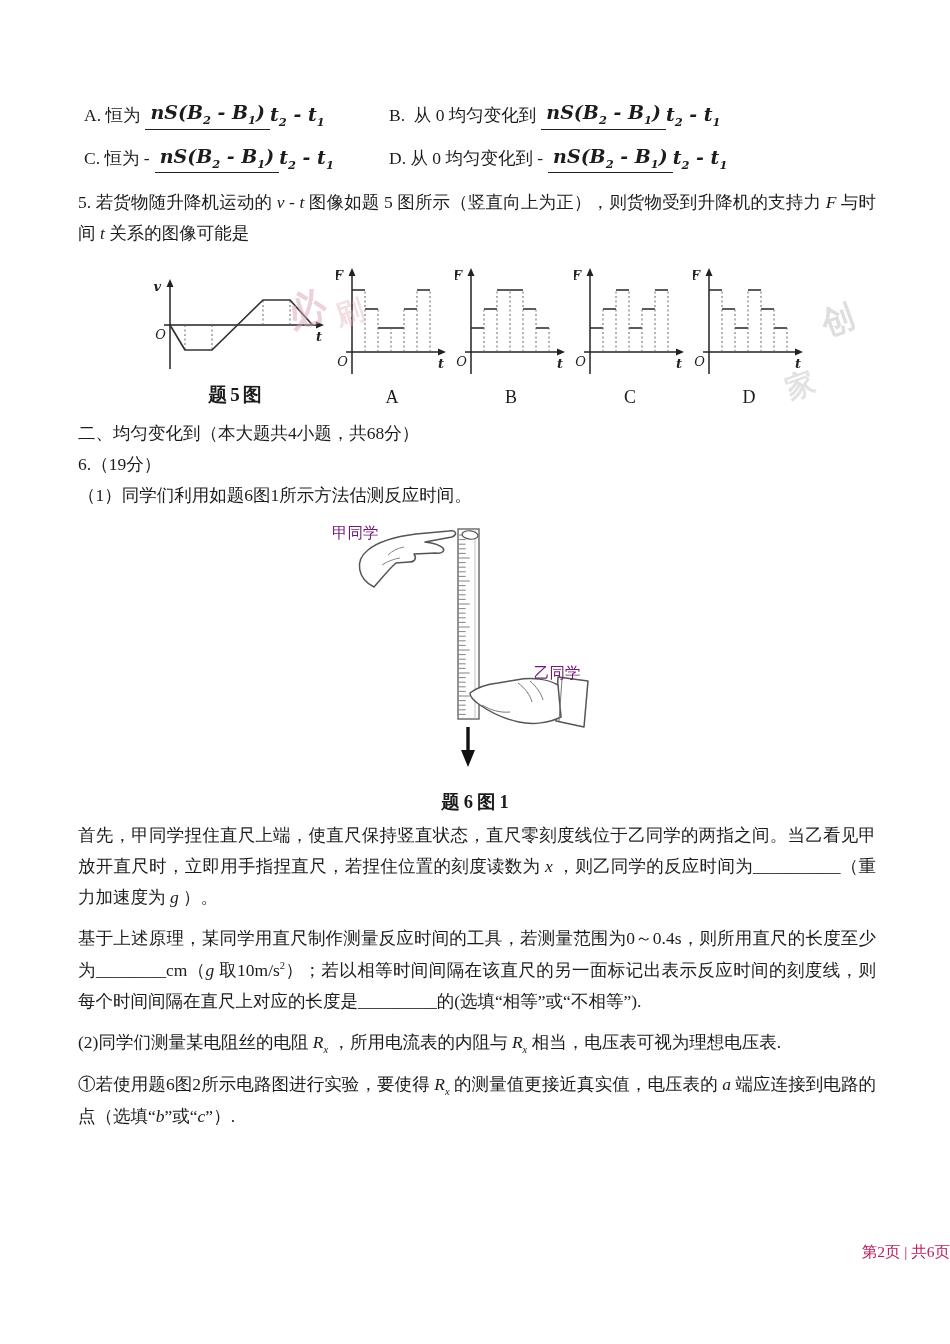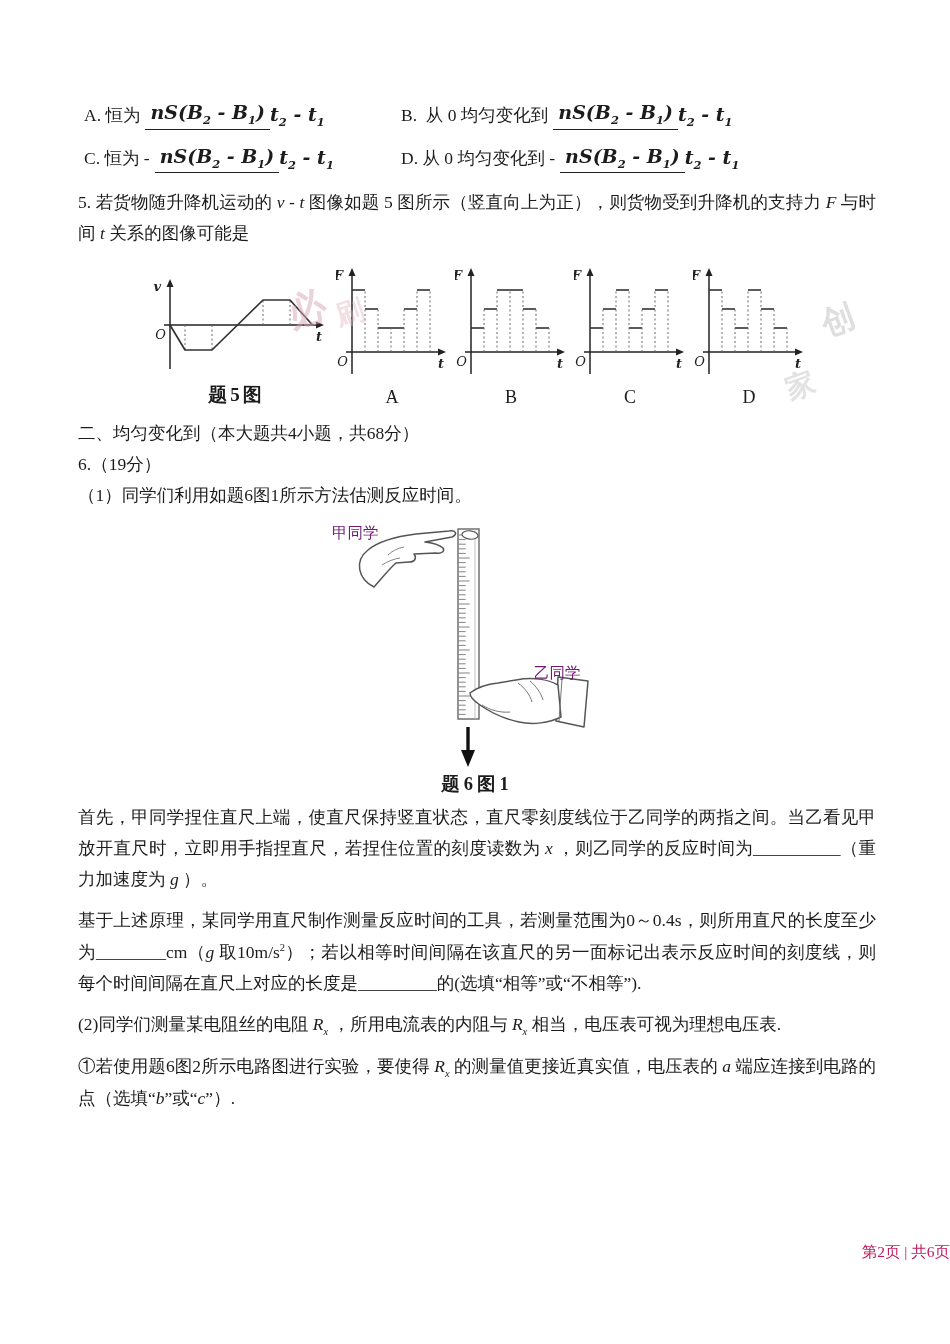--- a/index.html
+++ b/index.html
@@ -1,20 +1,20 @@
 <!DOCTYPE html>
 <html><head>
 <meta charset="utf-8">
 <style>
   html,body{margin:0;padding:0;background:#fff;}
   .page{position:relative;width:950px;height:1344px;background:#fff;overflow:hidden;
         font-family:"Liberation Serif","DejaVu Serif",serif;color:#1c1c1c;}
   .content{padding:100px 74px 0 78px;}
   
-  .optrow{display:flex;align-items:center;margin:0 0 14px 6px;gap:12px;}
+  .optrow{display:flex;align-items:center;margin:0 0 14px 6px;}
   .opt{display:flex;align-items:center;font-size:17.5px;}
   .opt.col1{width:305px;}
   .optlabel{white-space:pre;}
   .frac{display:inline-flex;flex-direction:row;align-items:center;margin-left:5px;
         font-style:italic;font-weight:600;font-size:19px;line-height:1.3;
         font-family:"DejaVu Serif",serif;}
   .frac .num{border-bottom:1.4px solid #222;padding:0 5px 1px;}
   .frac .den{padding-top:1px;}
   sub{font-size:.6em;} sup{font-size:.6em;}
   
@@ -27,21 +27,21 @@
   .gcaption{font-size:19px;font-weight:700;letter-spacing:3px;margin-top:1px;}
   svg{display:block;}
   .axlab{font:italic 600 13px "DejaVu Serif",serif;fill:#222;}
   .olab{font:italic 13px "DejaVu Serif",serif;fill:#222;}
   
   .fig1wrap{width:310px;margin:10px auto 6px;}
   .fig1{position:relative;width:310px;height:250px;}
   .figlabel{position:absolute;font-size:15.5px;color:#701a75;}
   .figlabel.top{left:10px;top:2px;}
   .figlabel.bottom{left:212px;top:142px;text-align:right;}
-  .figcaption{text-align:center;font-size:18.5px;font-weight:700;letter-spacing:4px;margin-top:0;}
+  .figcaption{text-align:center;font-size:18.5px;font-weight:700;letter-spacing:4px;margin-top:18px;}
   
   .wm{position:absolute;pointer-events:none;font-family:"DejaVu Sans",sans-serif;font-weight:700;}
   .wm1{left:288px;top:284px;color:#d9a6b5;font-size:38px;transform:rotate(-18deg);opacity:.5;}
   .wm2{left:336px;top:294px;color:#e2b9c4;font-size:28px;transform:rotate(-18deg);opacity:.45;}
   .wm3{left:822px;top:298px;color:#bfbfbf;font-size:33px;transform:rotate(-20deg);opacity:.5;}
   .wm4{left:786px;top:366px;color:#c6c6c6;font-size:29px;transform:rotate(-20deg);opacity:.5;}
   
   .footer{position:absolute;left:0;right:0;top:1242px;text-align:right;
           font-size:15.5px;color:#be185d;}
 </style>

